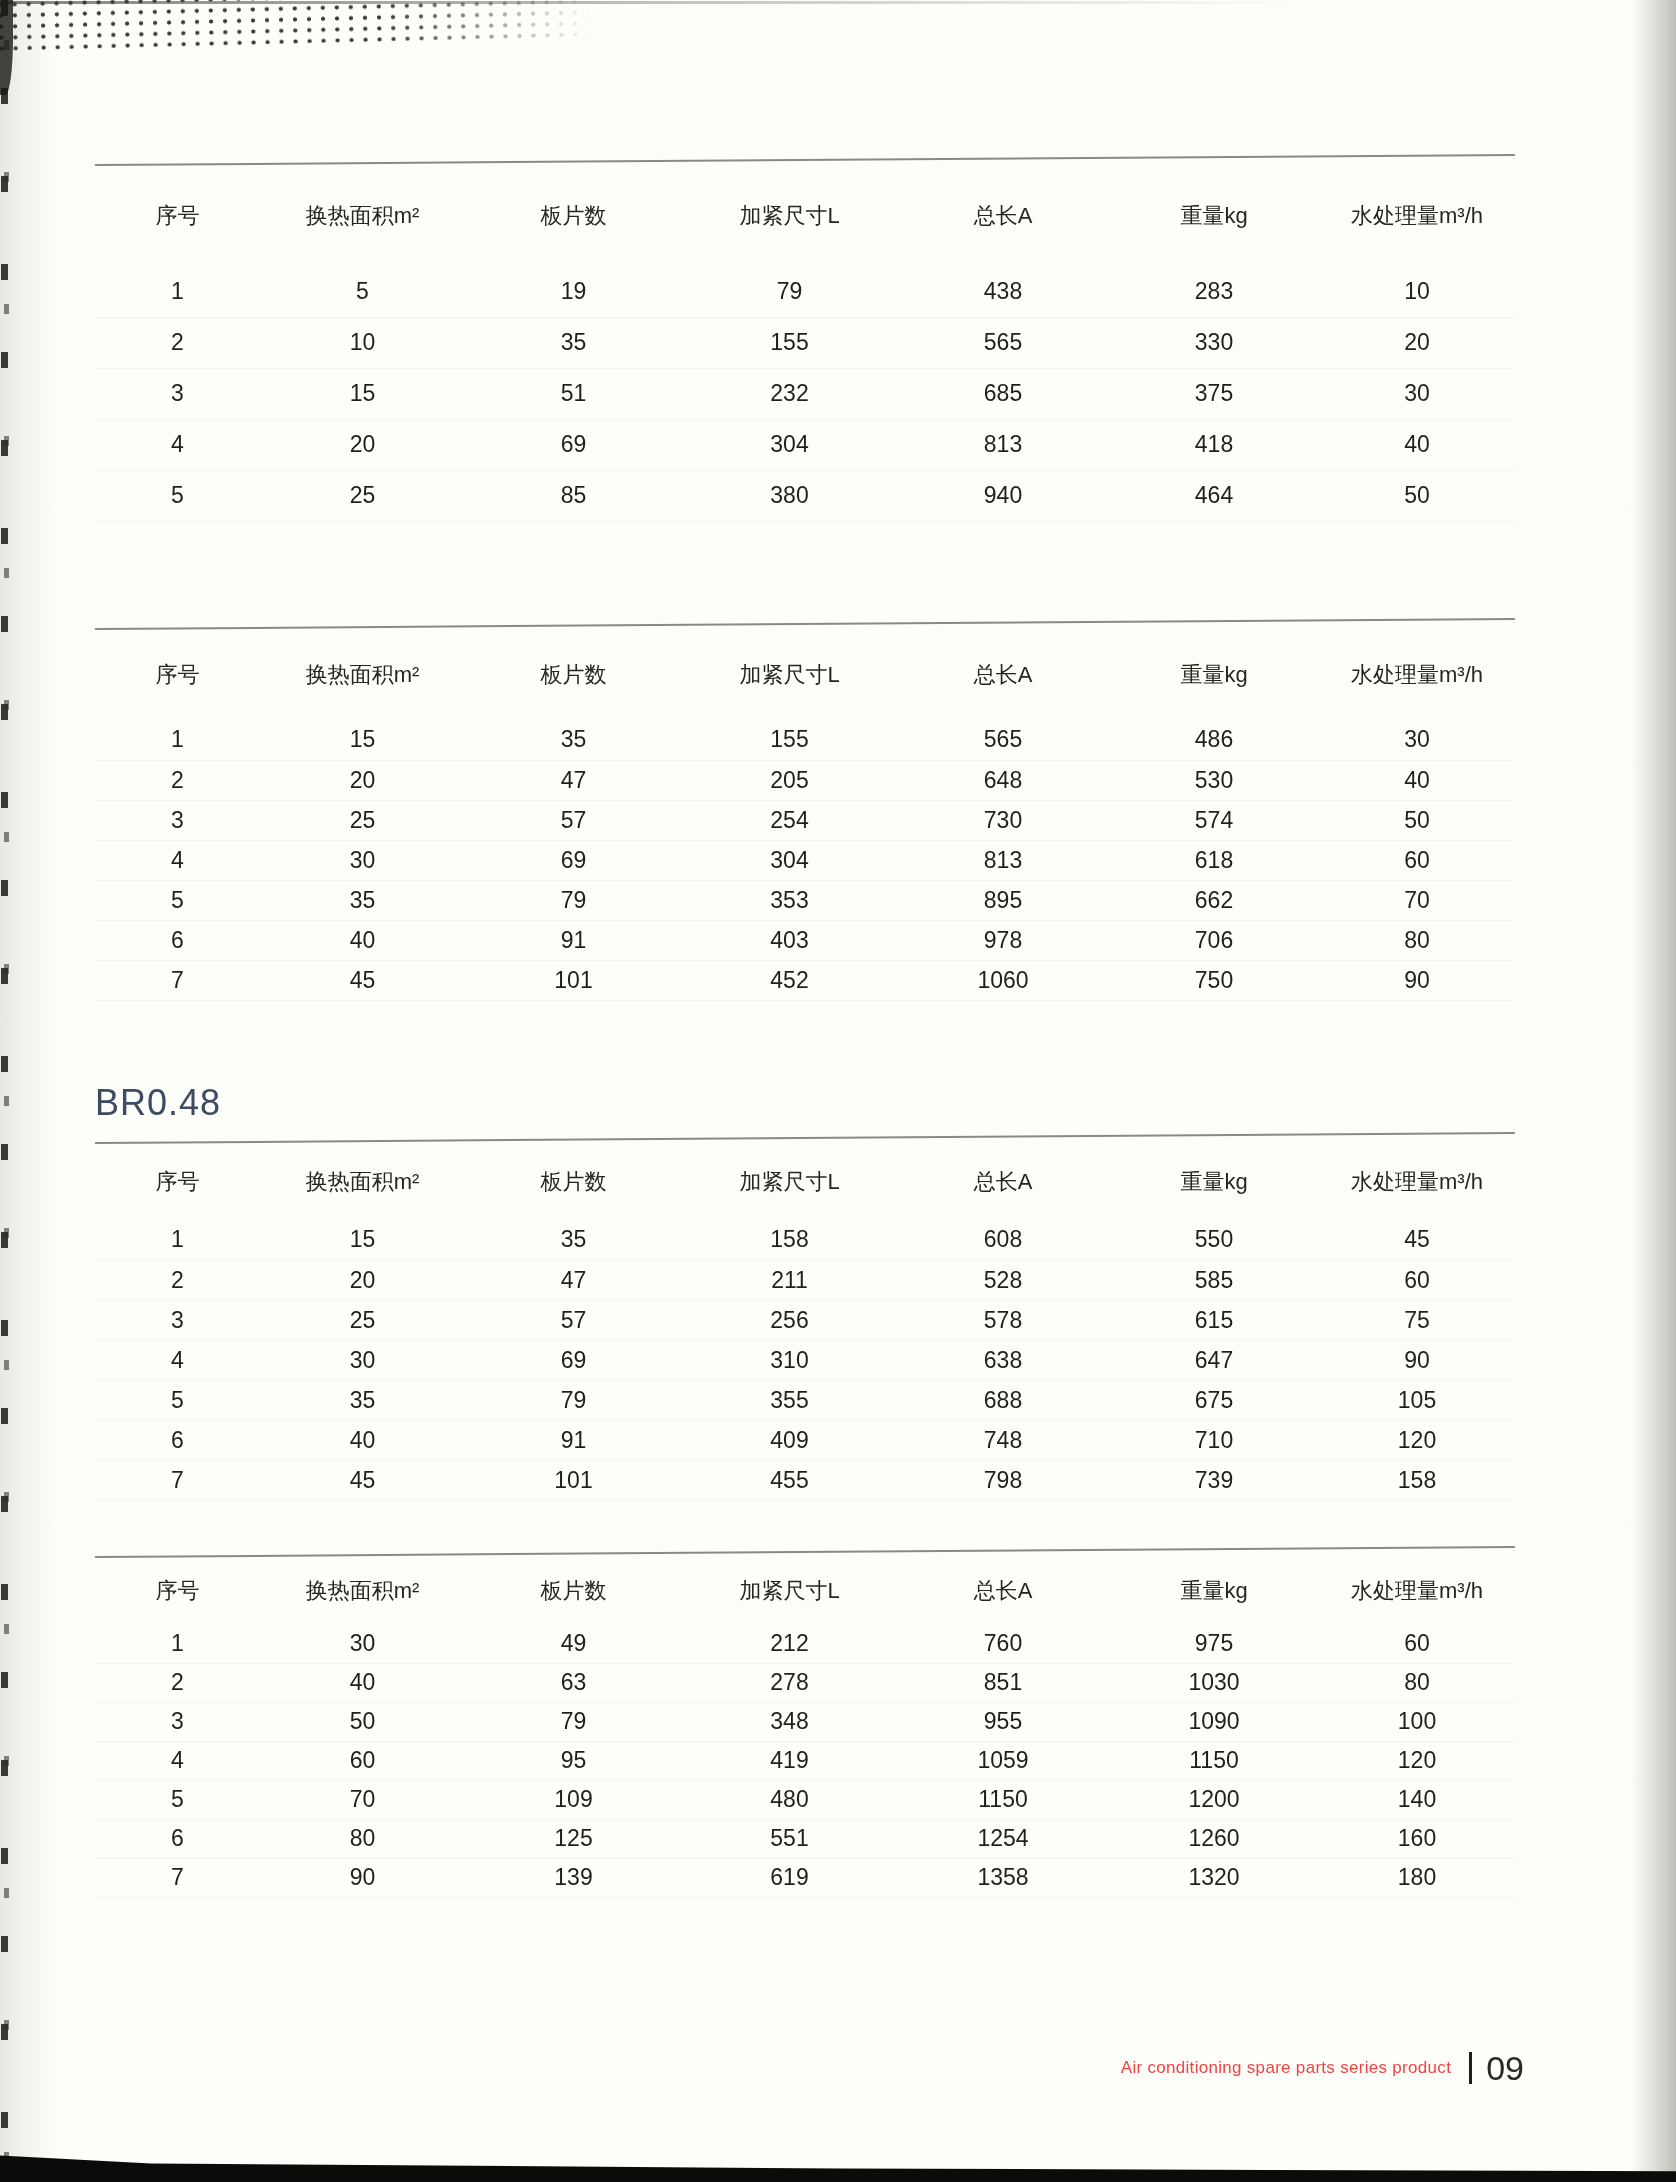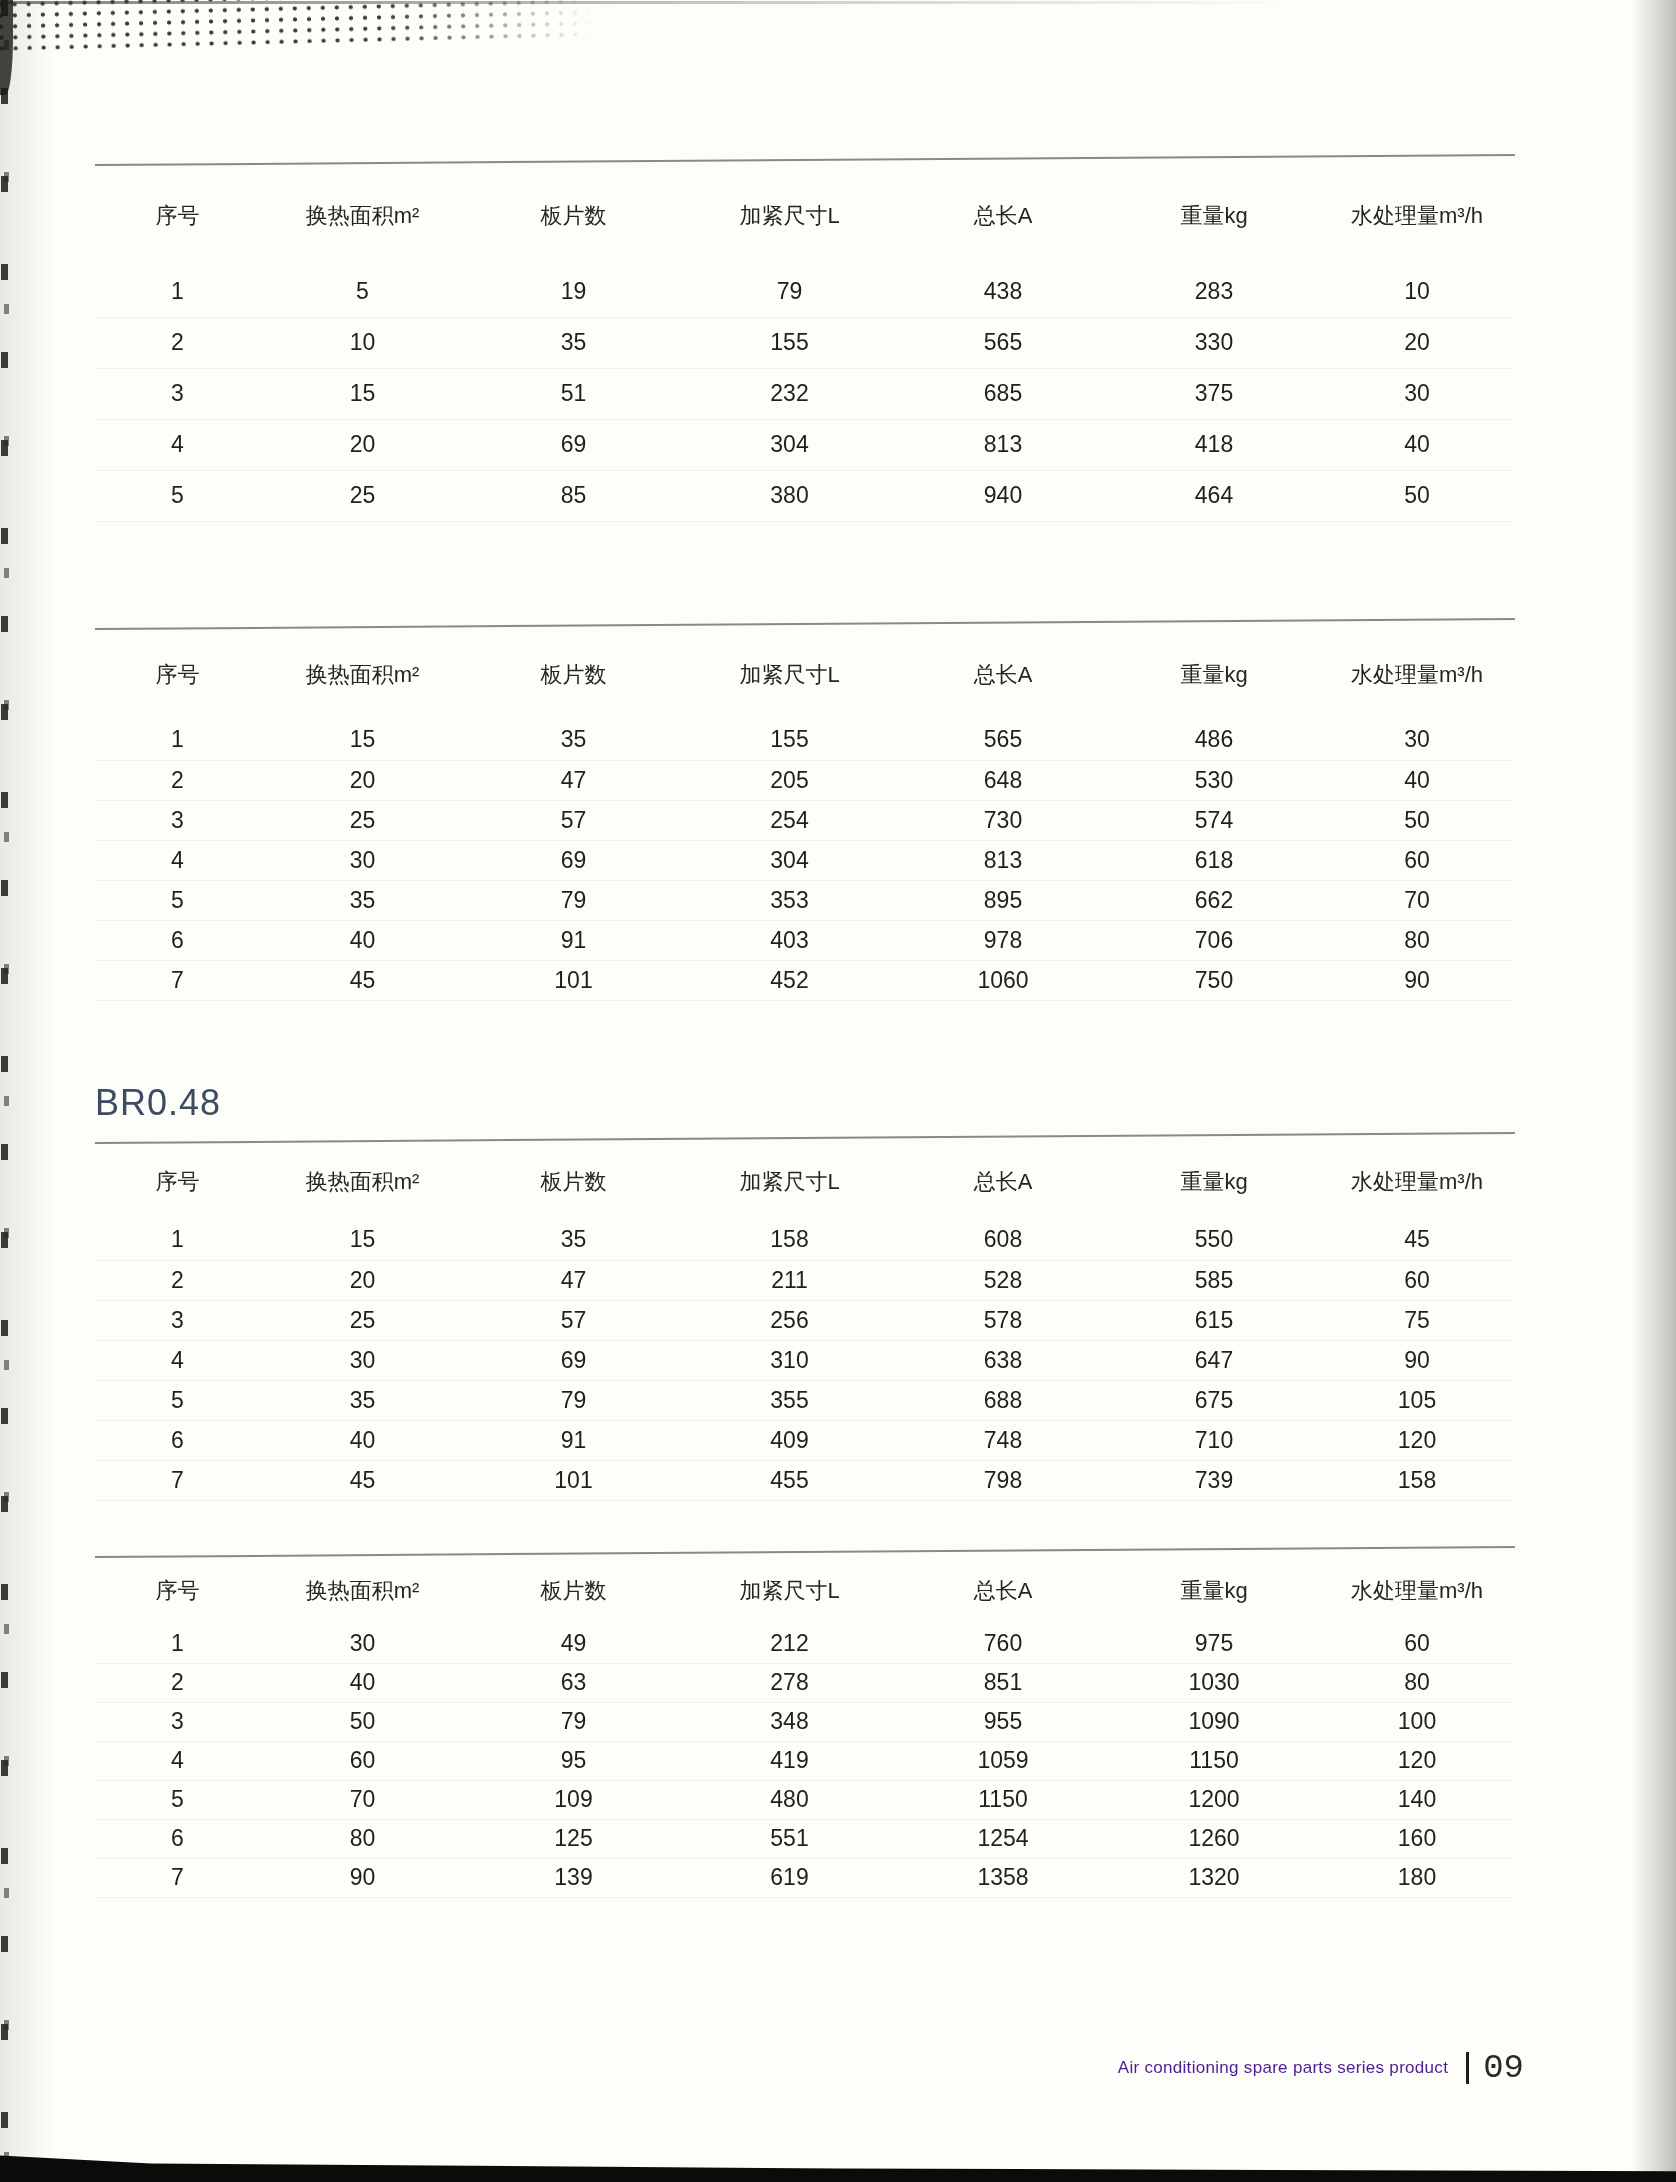--- a/index.html
+++ b/index.html
@@ -74,26 +74,26 @@
   }
   table.spec-table td{
     font-size:23px;color:#1f1f1b;text-align:center;vertical-align:middle;padding:0;
     border-bottom:1px solid rgba(120,120,108,0.08);
   }
   
   .footer{
     position:absolute;right:152px;top:2046px;height:44px;
     display:flex;align-items:center;
   }
-  .footer-label{font-size:17px;color:#4c1d95;letter-spacing:0.3px;}
+  .footer-label{font-size:17px;color:#ef4444;letter-spacing:0.3px;}
   .footer-sep{
     display:inline-block;width:3px;height:32px;background:#1d1d19;
     margin:0 14px 0 18px;
   }
-  .footer-page{font-size:34px;color:#2a2a25;font-family:Liberation Mono, monospace;}
+  .footer-page{font-size:34px;color:#2a2a25;}
 </style>
 </head>
 <body>
 
 <div class="page">
 
   <div class="edge-vignette"></div>
   <div class="right-shade"></div>
   <div class="top-line"></div>
   <div class="top-dots"></div>

